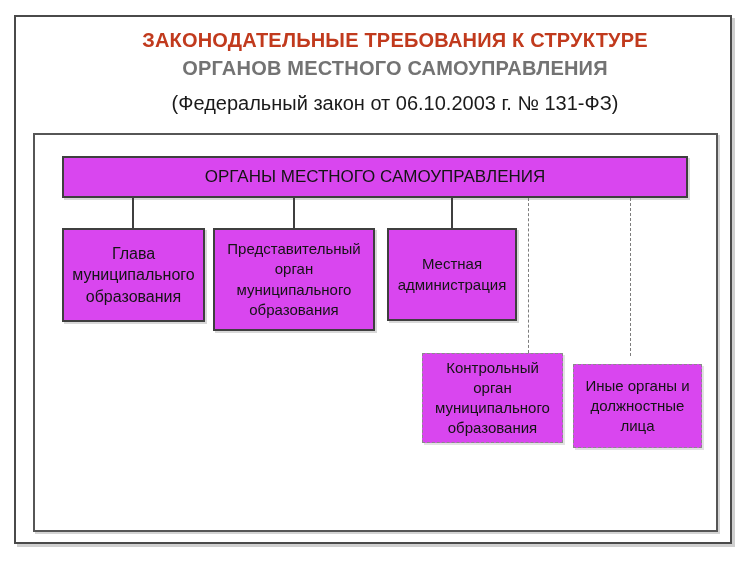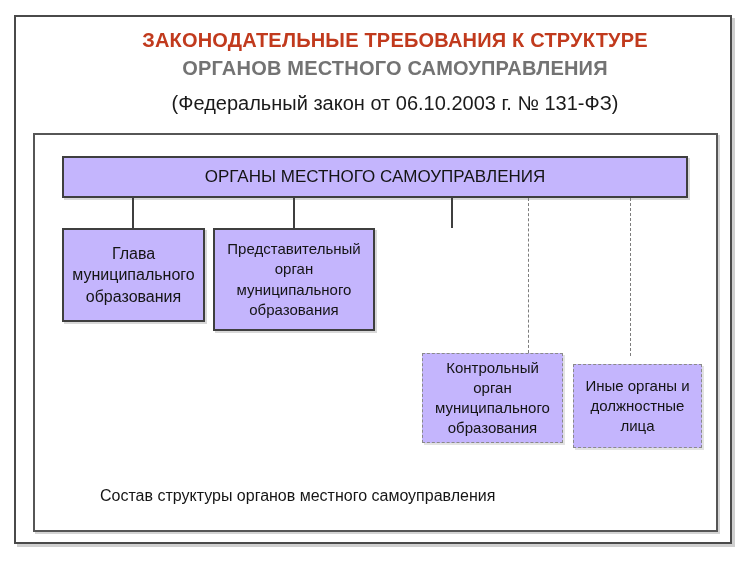--- a/index.html
+++ b/index.html
@@ -57,21 +57,21 @@
     background: #ffffff;
   }
   
   .node {
     position: absolute;
     box-sizing: border-box;
     display: flex;
     align-items: center;
     justify-content: center;
     text-align: center;
-    background: #c4b5fd;
+    background: #d946ef;
   }
   .node-label {
     white-space: pre-line;
     line-height: 1.35;
   }
   .solid-box  { border: 2px solid #3f3f3f; box-shadow: 2px 2px 0 #d8d8d8; }
   .dashed-box { border: 1.5px dashed #8a8a8a; box-shadow: 2px 2px 0 #e2e2e2; }
 
   .node-root { left: 62px; top: 156px; width: 626px; height: 42px; font-size: 17px; }
   .node-glava { left: 62px;  top: 228px; width: 143px; height: 94px;  font-size: 16px; }
@@ -131,29 +131,32 @@
 образования</span>
   </div>
 
   <div class="node solid-box node-predst">
     <span class="node-label">Представительный
 орган
 муниципального
 образования</span>
   </div>
 
+  <div class="node solid-box node-admin">
+    <span class="node-label">Местная
+администрация</span>
+  </div>
 
   <div class="node dashed-box node-kontrol">
     <span class="node-label">Контрольный
 орган
 муниципального
 образования</span>
   </div>
 
   <div class="node dashed-box node-inye">
     <span class="node-label">Иные органы и
 должностные
 лица</span>
   </div>
 
-  <div class="caption">Состав структуры органов местного самоуправления</div>
 
 </div>
 
 </body></html>

